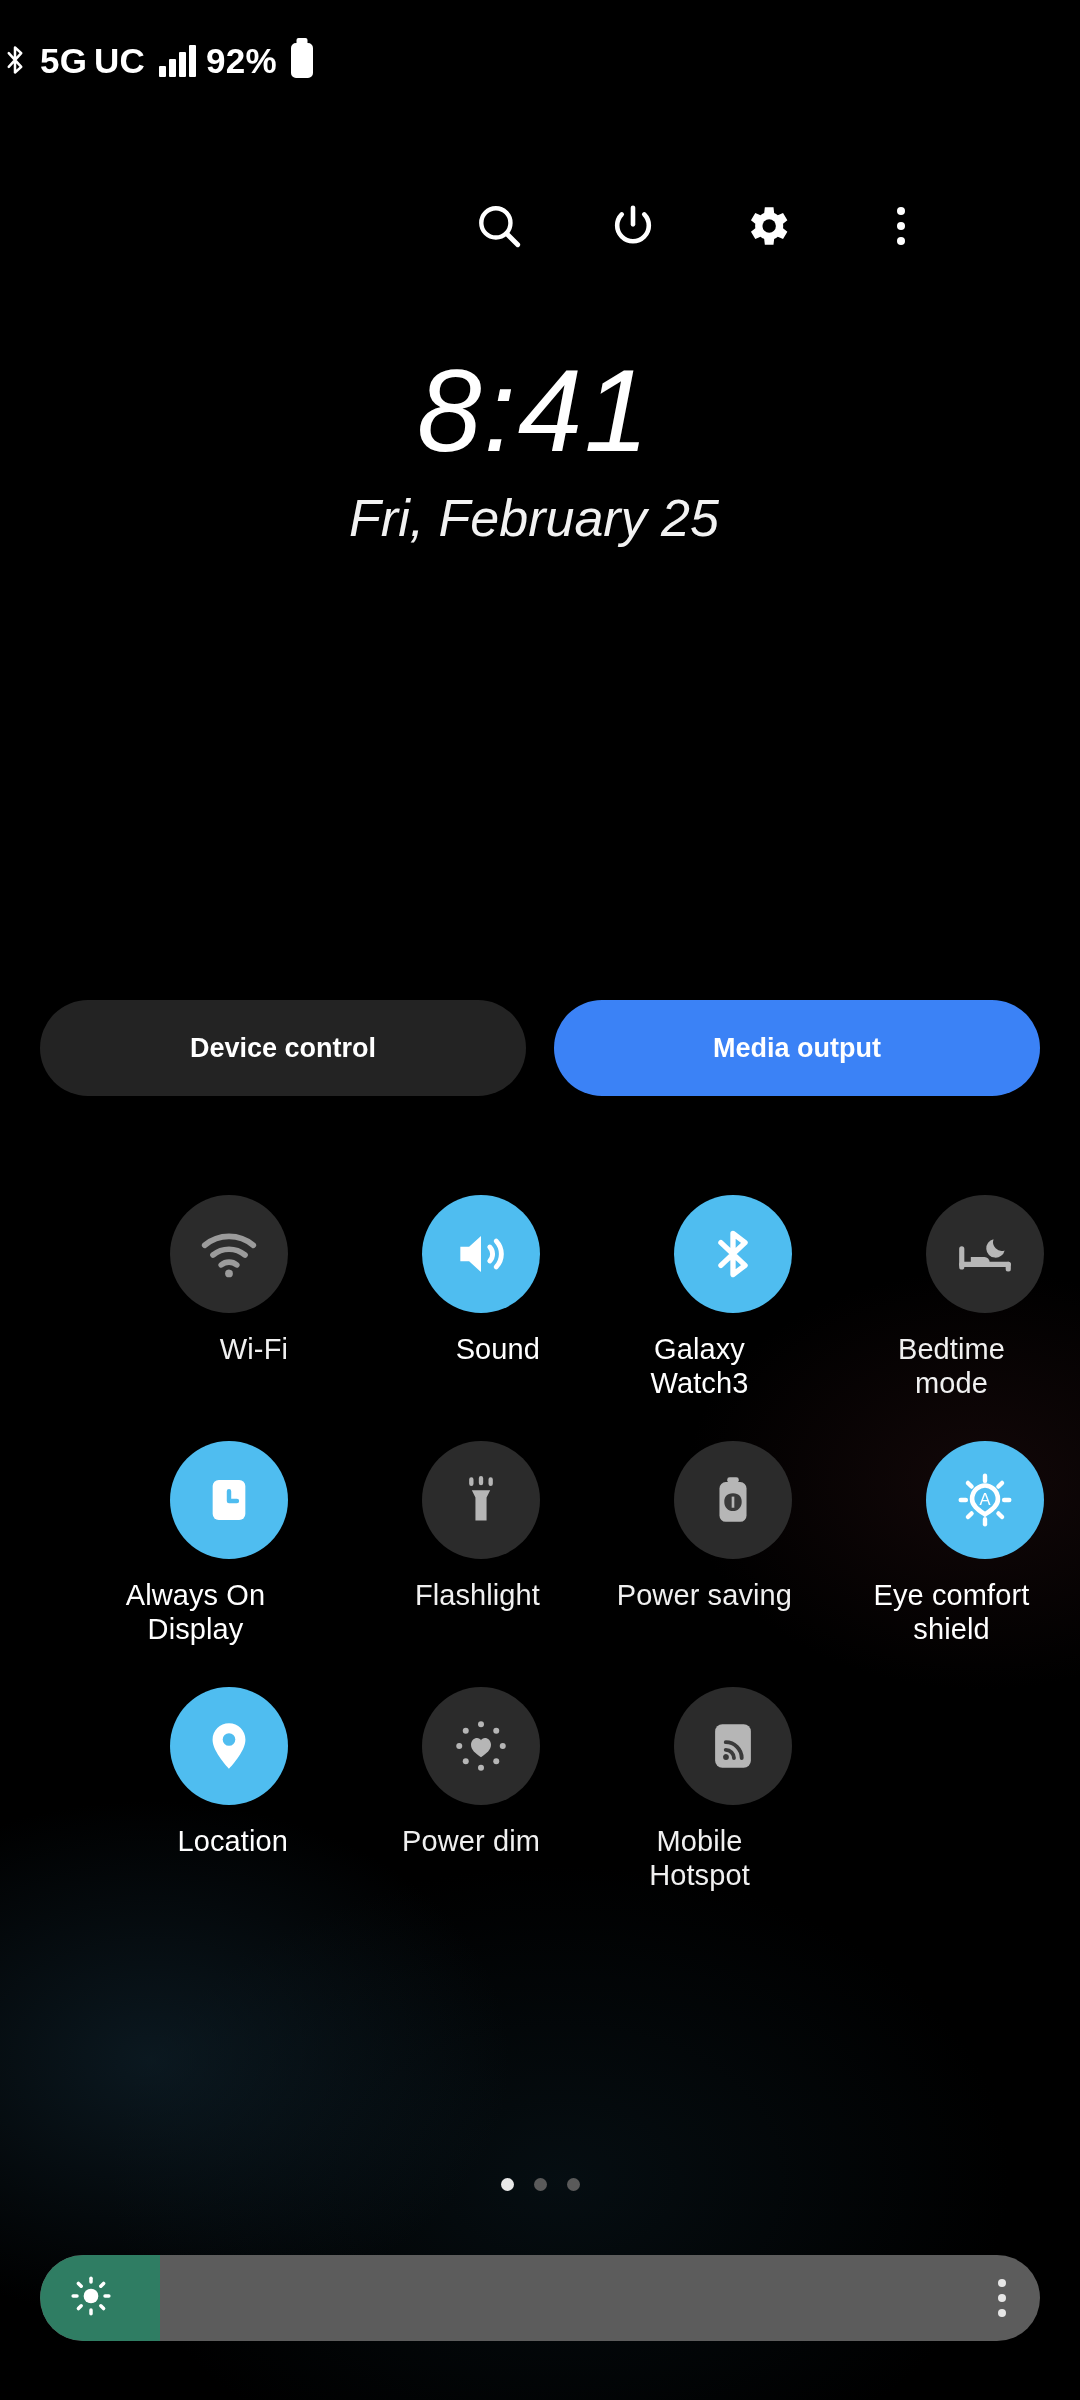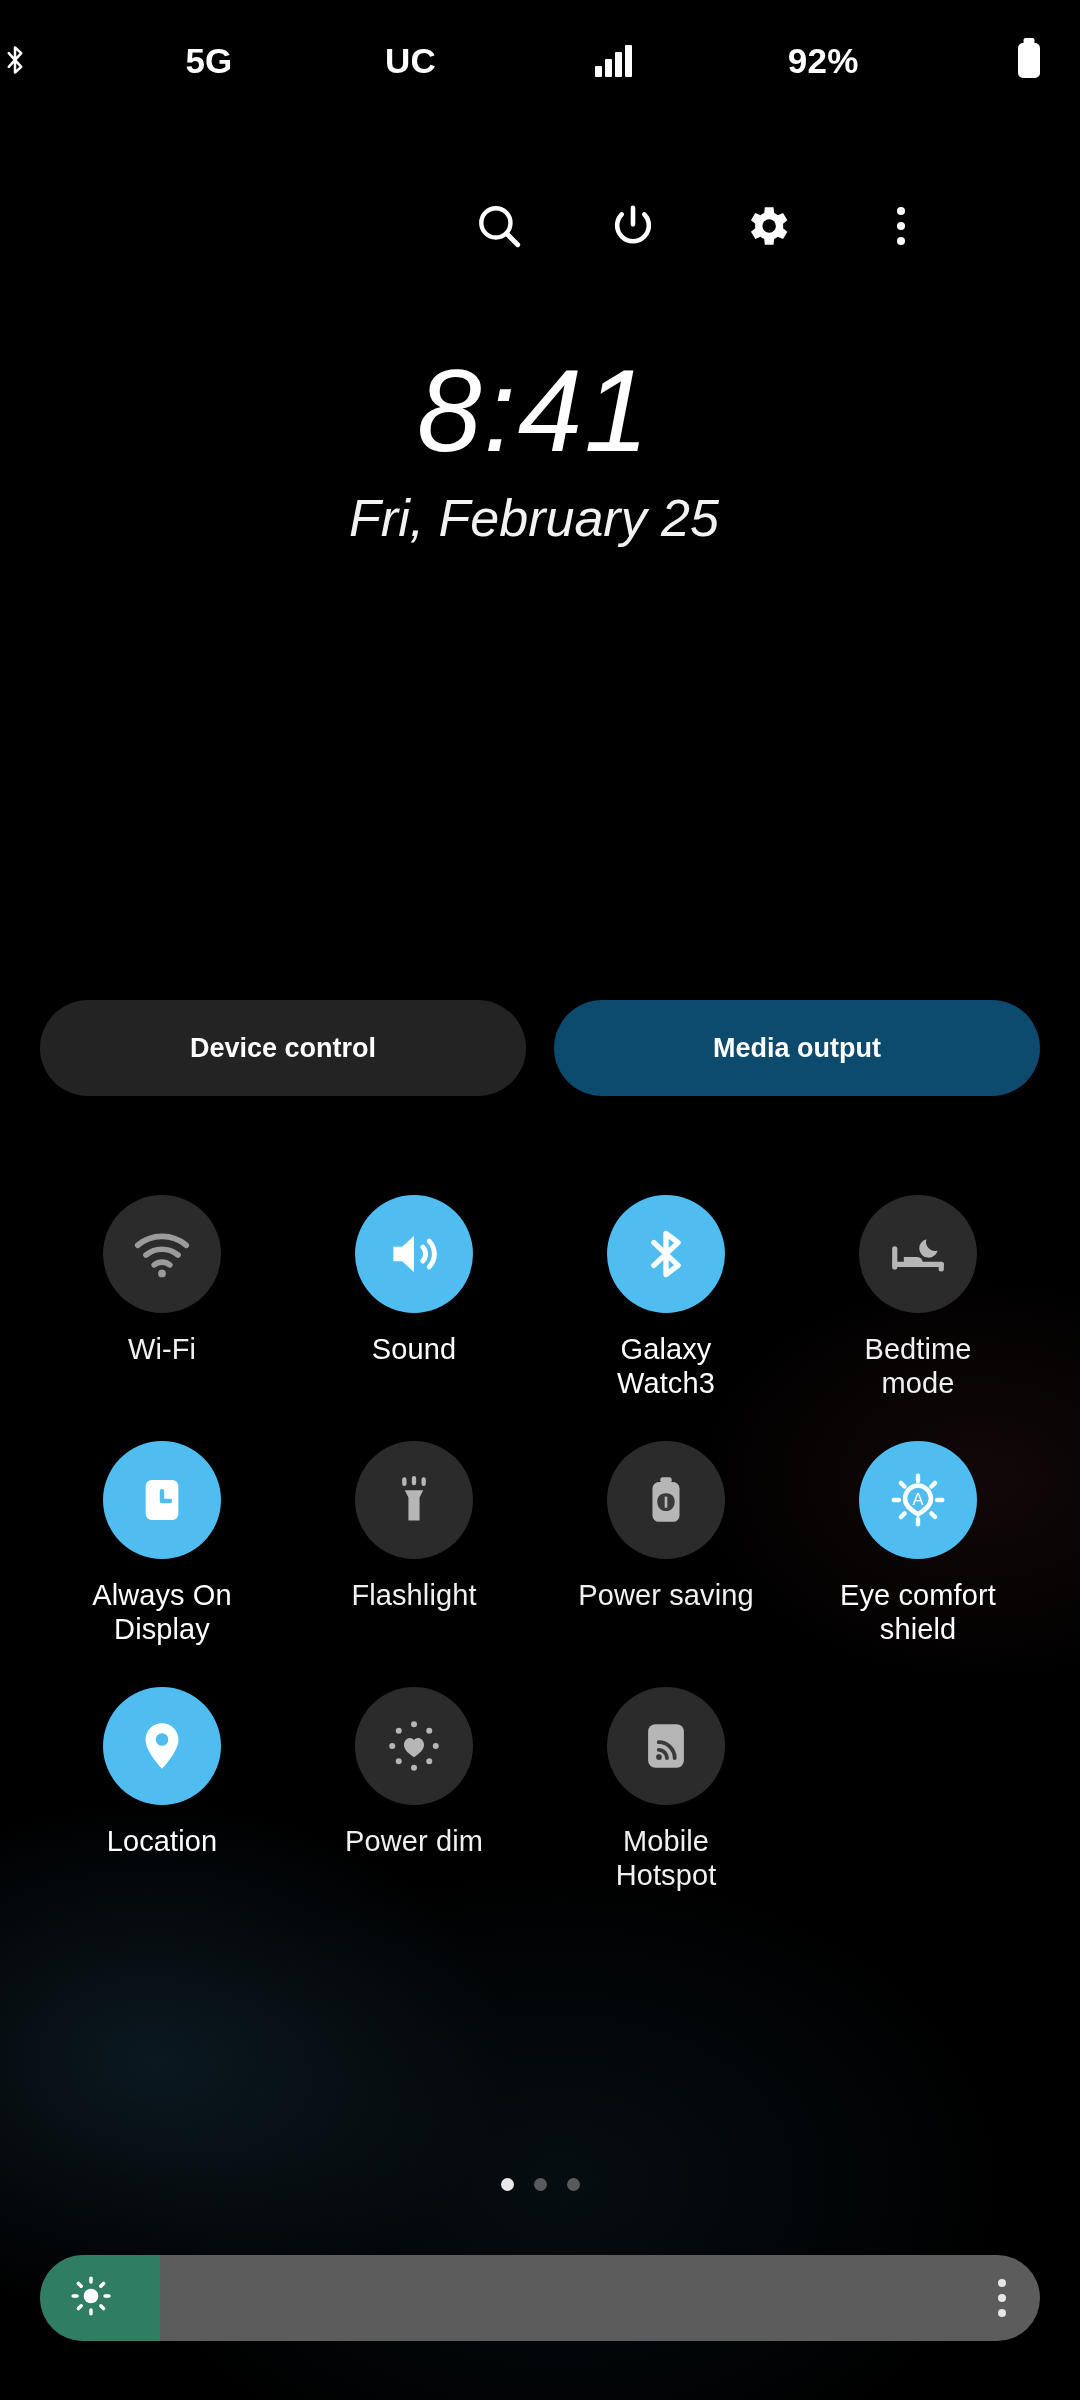--- a/index.html
+++ b/index.html
@@ -14,21 +14,21 @@
     background:
       radial-gradient(ellipse 500px 360px at 150px 2060px, rgba(20,44,58,0.55), rgba(0,0,0,0) 72%),
       radial-gradient(ellipse 420px 300px at 980px 1480px, rgba(48,20,22,0.38), rgba(0,0,0,0) 70%),
       radial-gradient(ellipse 600px 420px at 560px 2180px, rgba(14,34,44,0.40), rgba(0,0,0,0) 75%),
       #000;
   }
 
   
   .statusbar {
     position: absolute; top: 0; left: 0; right: 0; height: 120px;
-    display: flex; align-items: center; justify-content: space-between;
+    display: flex; align-items: center; justify-content: flex-start;
     padding-right: 40px; gap: 10px;
     color: #fff;
   }
   .statusbar .st-text {
     font-size: 35px; font-weight: 700; letter-spacing: 0.2px; line-height: 1;
   }
   .st-5g { font-size: 35px; font-weight: 700; }
   .st-uc { font-size: 32px; font-weight: 700; margin-left: -3px;}
   .st-batt { font-size: 35px; font-weight: 700; }
   .icon-bt { width: 30px; height: 40px; display: block; }
@@ -74,29 +74,29 @@
   .pills {
     position: absolute; top: 1000px; left: 40px; right: 40px;
     display: flex; gap: 28px;
   }
   .pill {
     flex: 1; height: 96px; border-radius: 48px;
     background: #232323;
     display: flex; align-items: center; justify-content: center;
     color: #fff; font-size: 27px; font-weight: 700;
   }
-  .pill.alt { background: #0c4a6e; }
+  .pill.alt { background: #3b82f6; }
 
   
   .grid {
     position: absolute; top: 1195px; left: 36px; right: 36px;
     display: grid; grid-template-columns: repeat(4, 1fr);
     row-gap: 40px;
   }
-  .tile { display: flex; flex-direction: column; align-items: center; }
+  .tile { display: flex; flex-direction: column; align-items: flex-end; }
   .tile .circle {
     width: 118px; height: 118px; border-radius: 50%;
     display: flex; align-items: center; justify-content: center;
     background: #2b2b2b;
   }
   .tile.on .circle { background: #4fbdf0; }
   .tile .label {
     margin-top: 20px; text-align: center; color: #fff;
     font-size: 29px; line-height: 1.17; font-weight: 400; letter-spacing: 0.1px;
     max-width: 185px;

